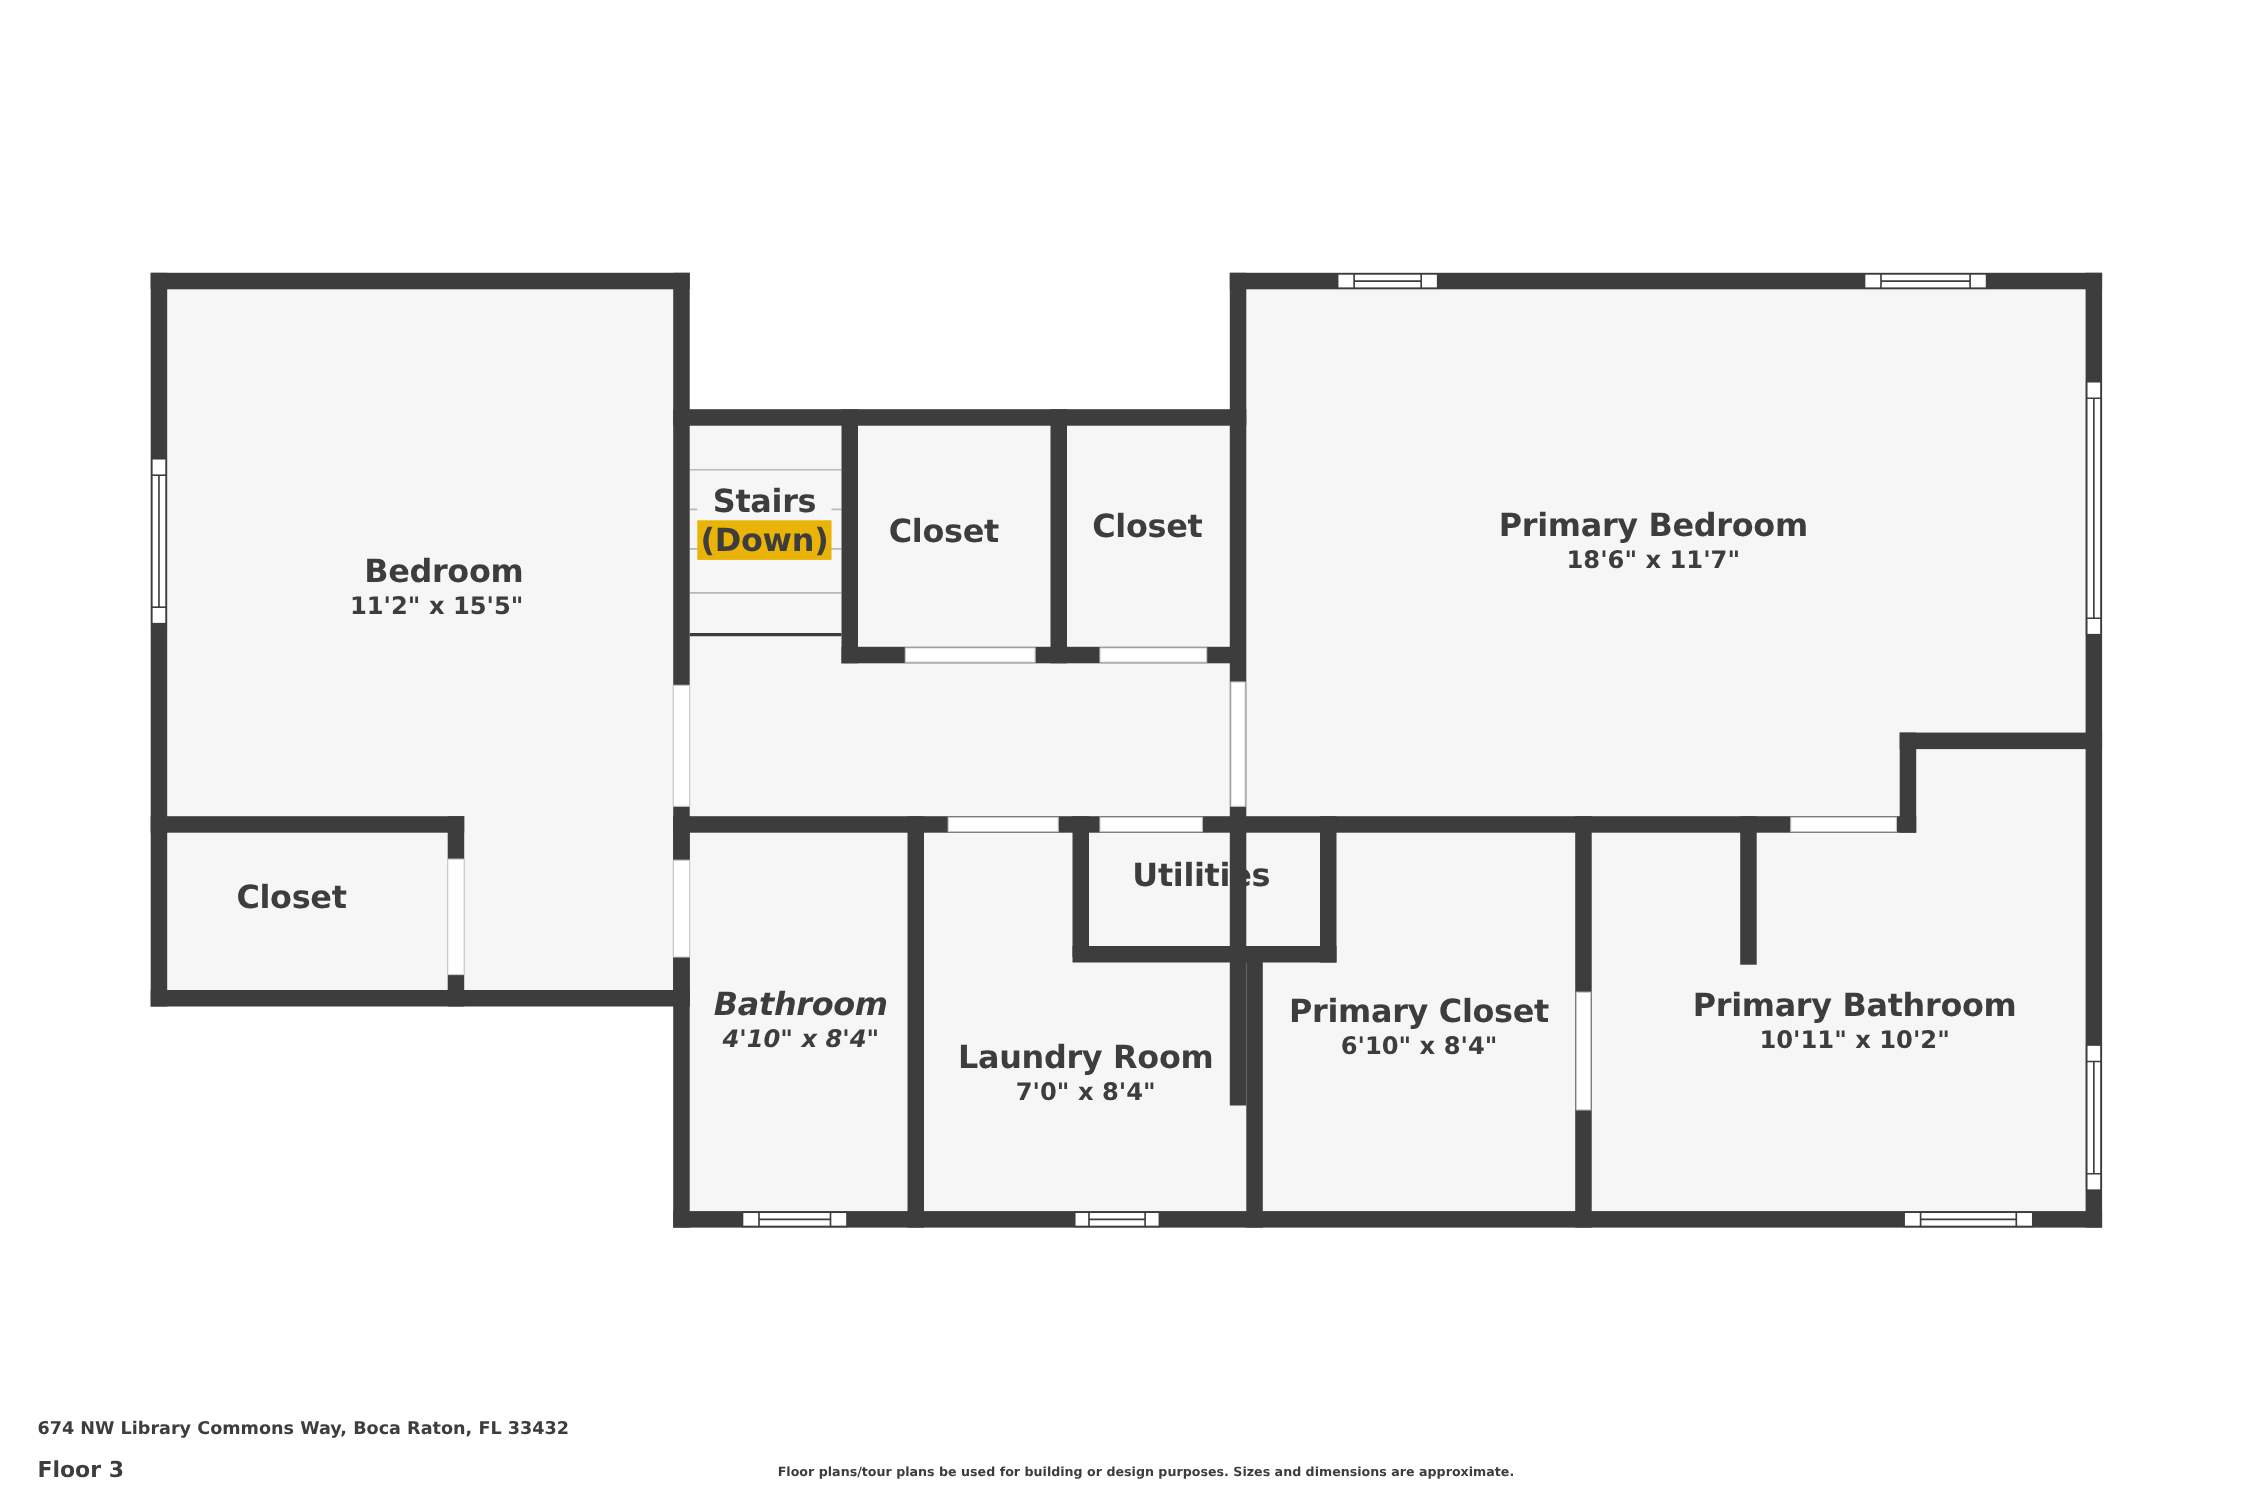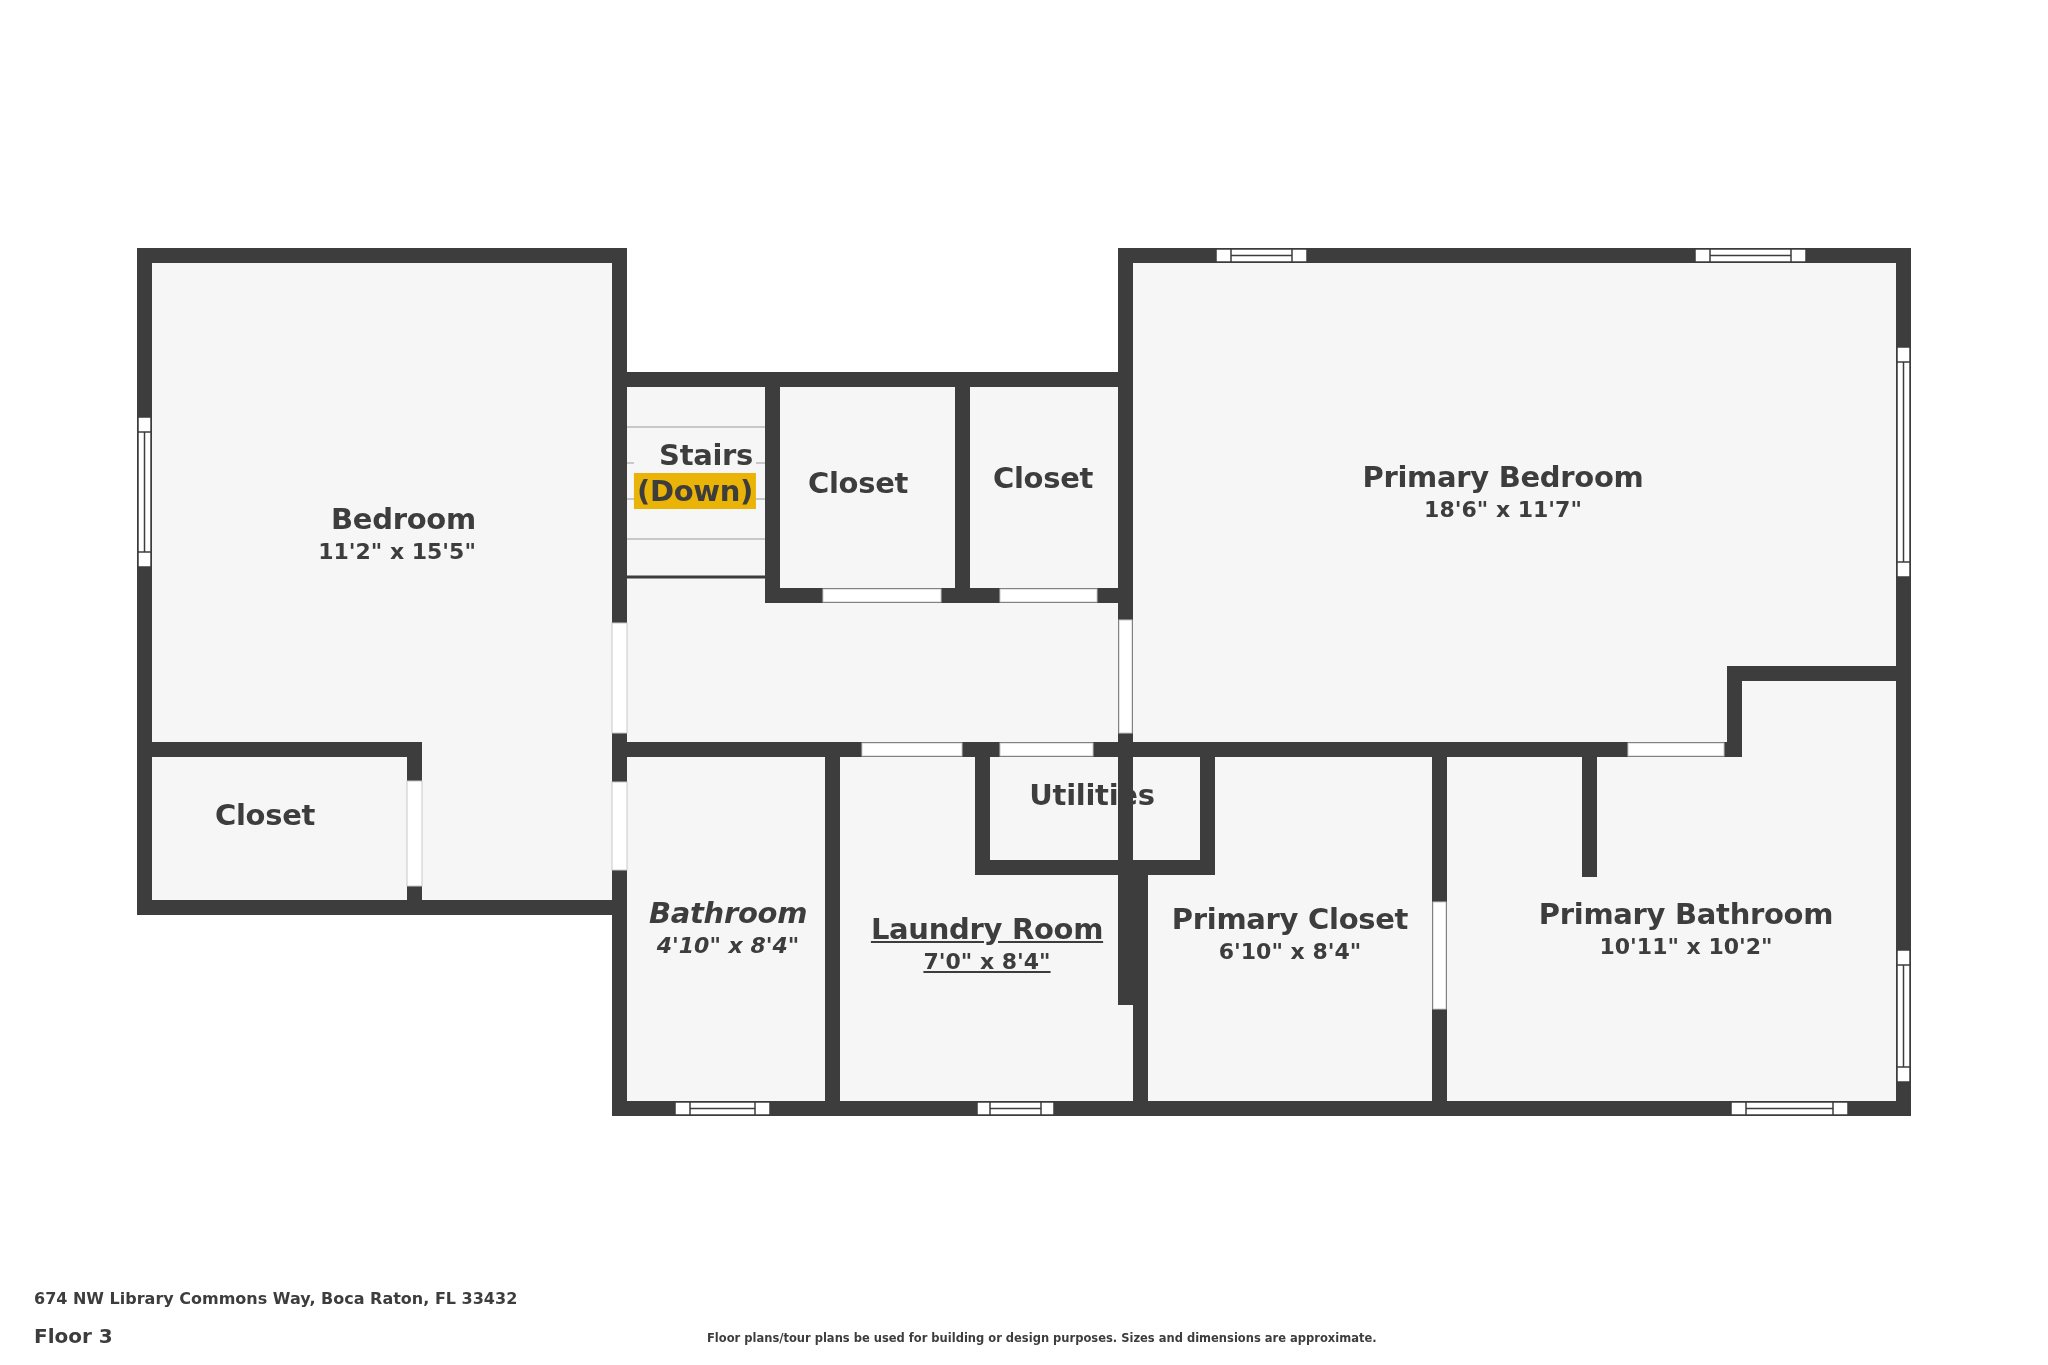--- a/index.html
+++ b/index.html
@@ -135,42 +135,42 @@
   </g>
 </svg>
 
 <div class="room-label" style="left:397px; top:534px;text-align:right;">
   <div class="room-name">Bedroom</div>
   <div class="room-dim">11'2" x 15'5"</div>
 </div>
 <div class="room-label" style="left:265px; top:815px;">
   <div class="room-name">Closet</div>
 </div>
-<div class="room-label" style="left:695px; top:473px;text-align:right;">
+<div class="room-label" style="left:695px; top:473px;">
   <div class="room-name" style="background:#f6f6f6;padding:0 3px;">Stairs</div>
   <div class="room-name" style="background:#eab308;padding:0 3px;">(Down)</div>
 </div>
 <div class="room-label" style="left:858px; top:483px;">
   <div class="room-name">Closet</div>
 </div>
 <div class="room-label" style="left:1043px; top:478px;">
   <div class="room-name">Closet</div>
 </div>
 <div class="room-label" style="left:1503px; top:492px;">
   <div class="room-name">Primary Bedroom</div>
   <div class="room-dim">18'6" x 11'7"</div>
 </div>
 <div class="room-label" style="left:1092px; top:795px;">
   <div class="room-name">Utilities</div>
 </div>
 <div class="room-label" style="left:728px; top:928px;font-style:italic;">
   <div class="room-name">Bathroom</div>
   <div class="room-dim">4'10" x 8'4"</div>
 </div>
-<div class="room-label" style="left:987px; top:944px;text-decoration:underline;">
+<div class="room-label" style="left:987px; top:976px;">
   <div class="room-name">Laundry Room</div>
   <div class="room-dim">7'0" x 8'4"</div>
 </div>
 <div class="room-label" style="left:1290px; top:934px;">
   <div class="room-name">Primary Closet</div>
   <div class="room-dim">6'10" x 8'4"</div>
 </div>
 <div class="room-label" style="left:1686px; top:929px;">
   <div class="room-name">Primary Bathroom</div>
   <div class="room-dim">10'11" x 10'2"</div>

